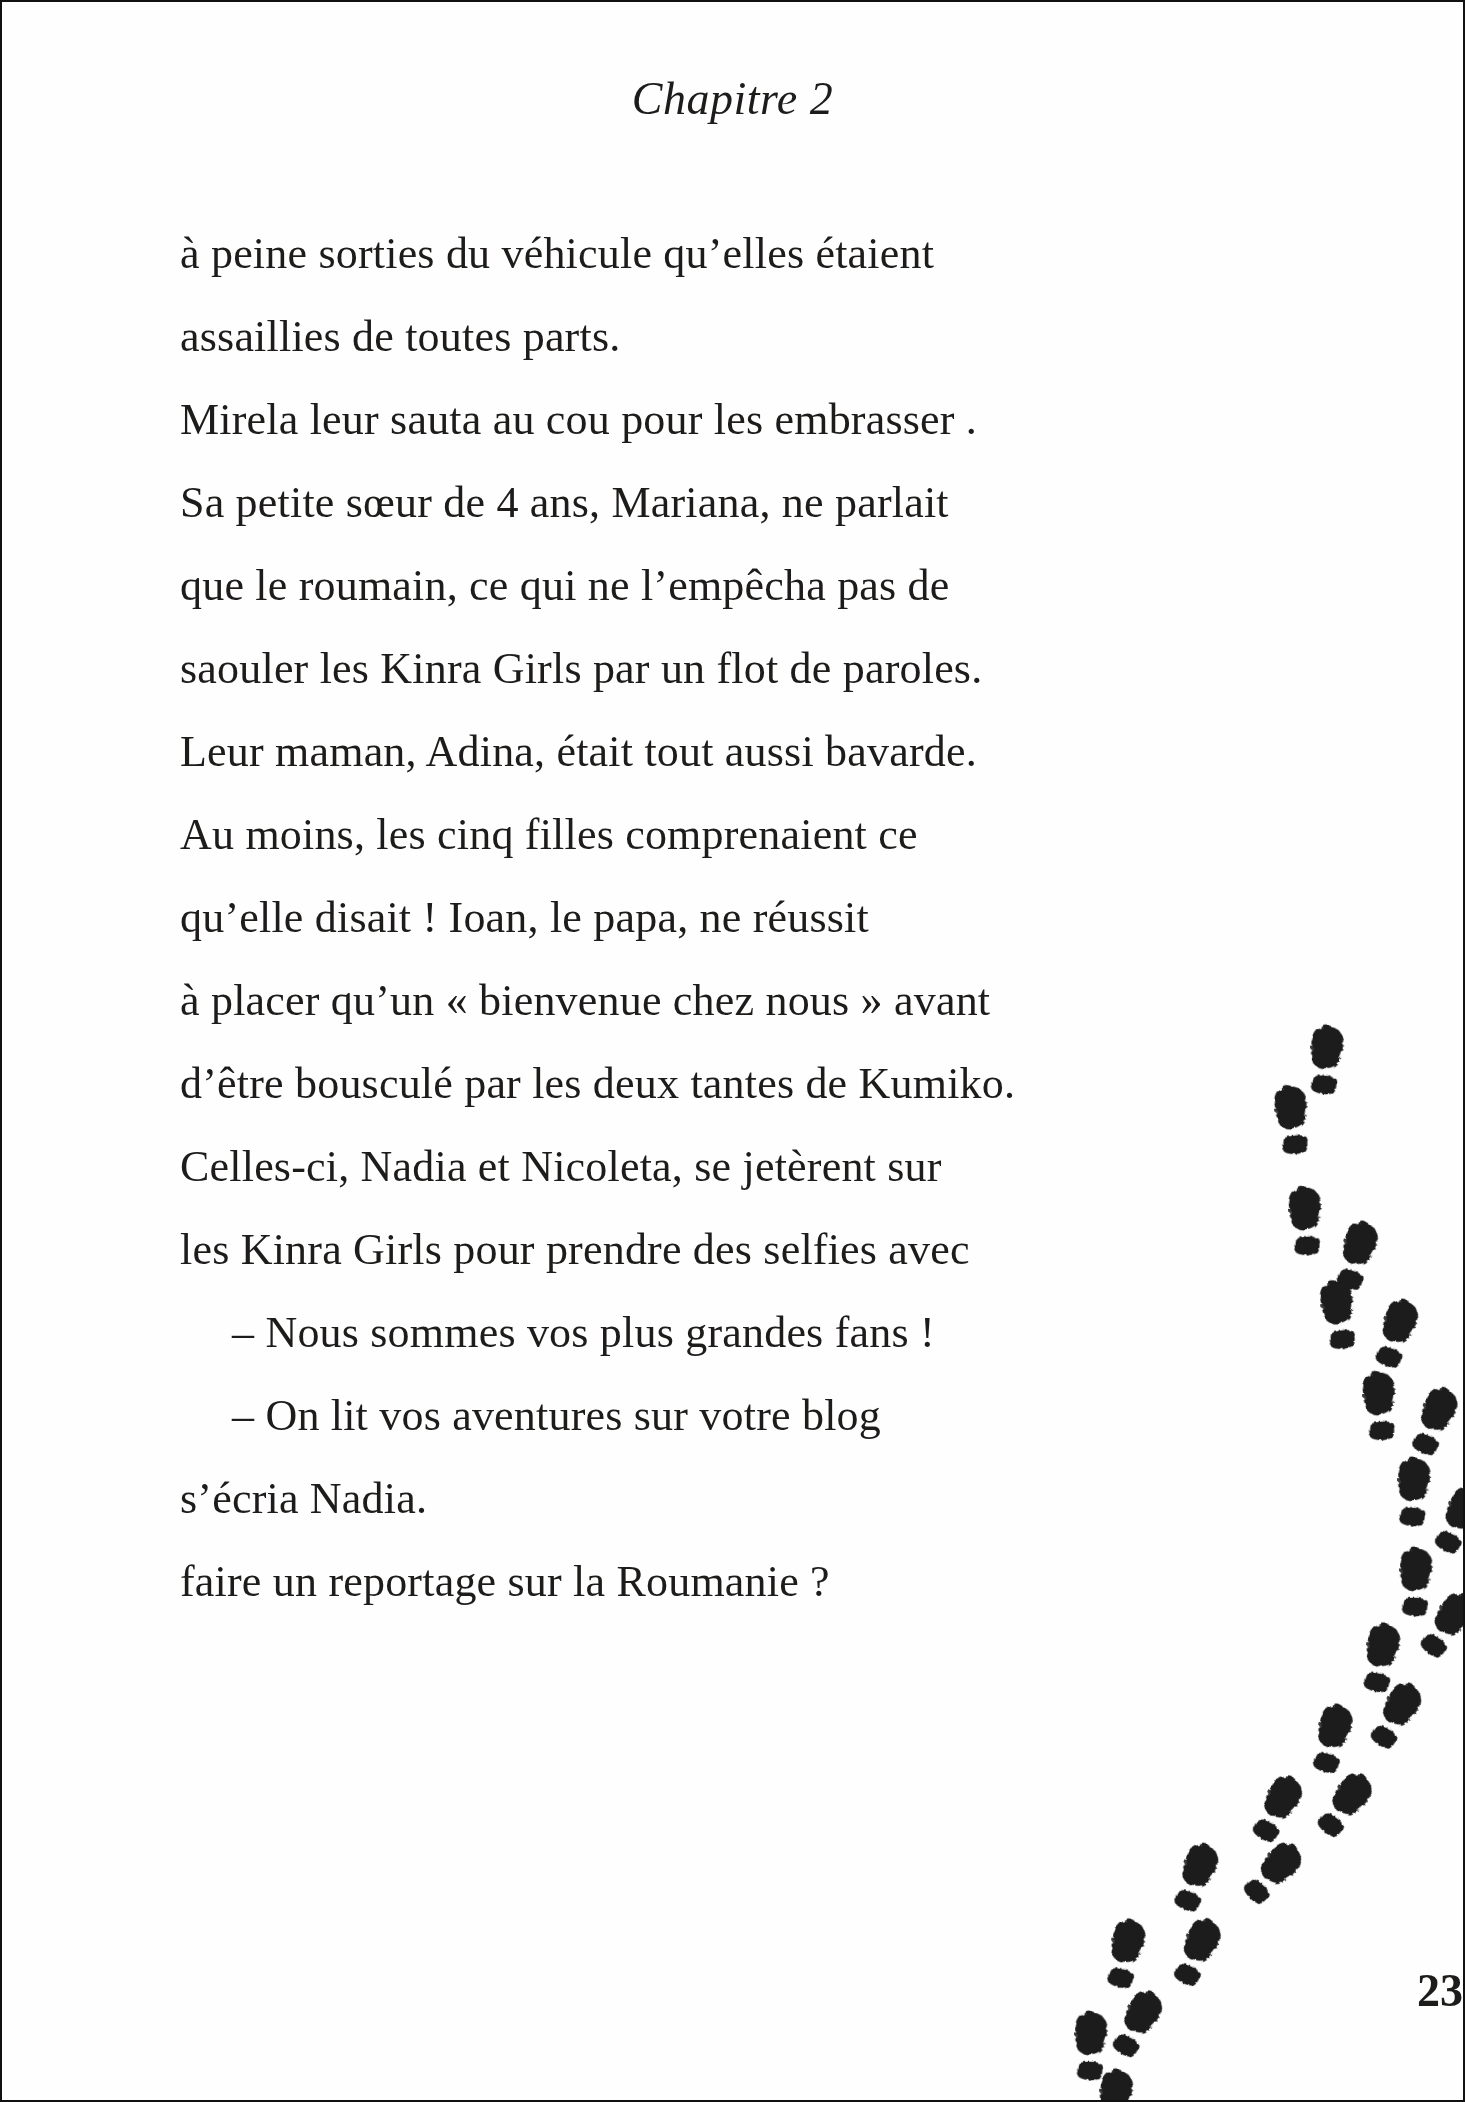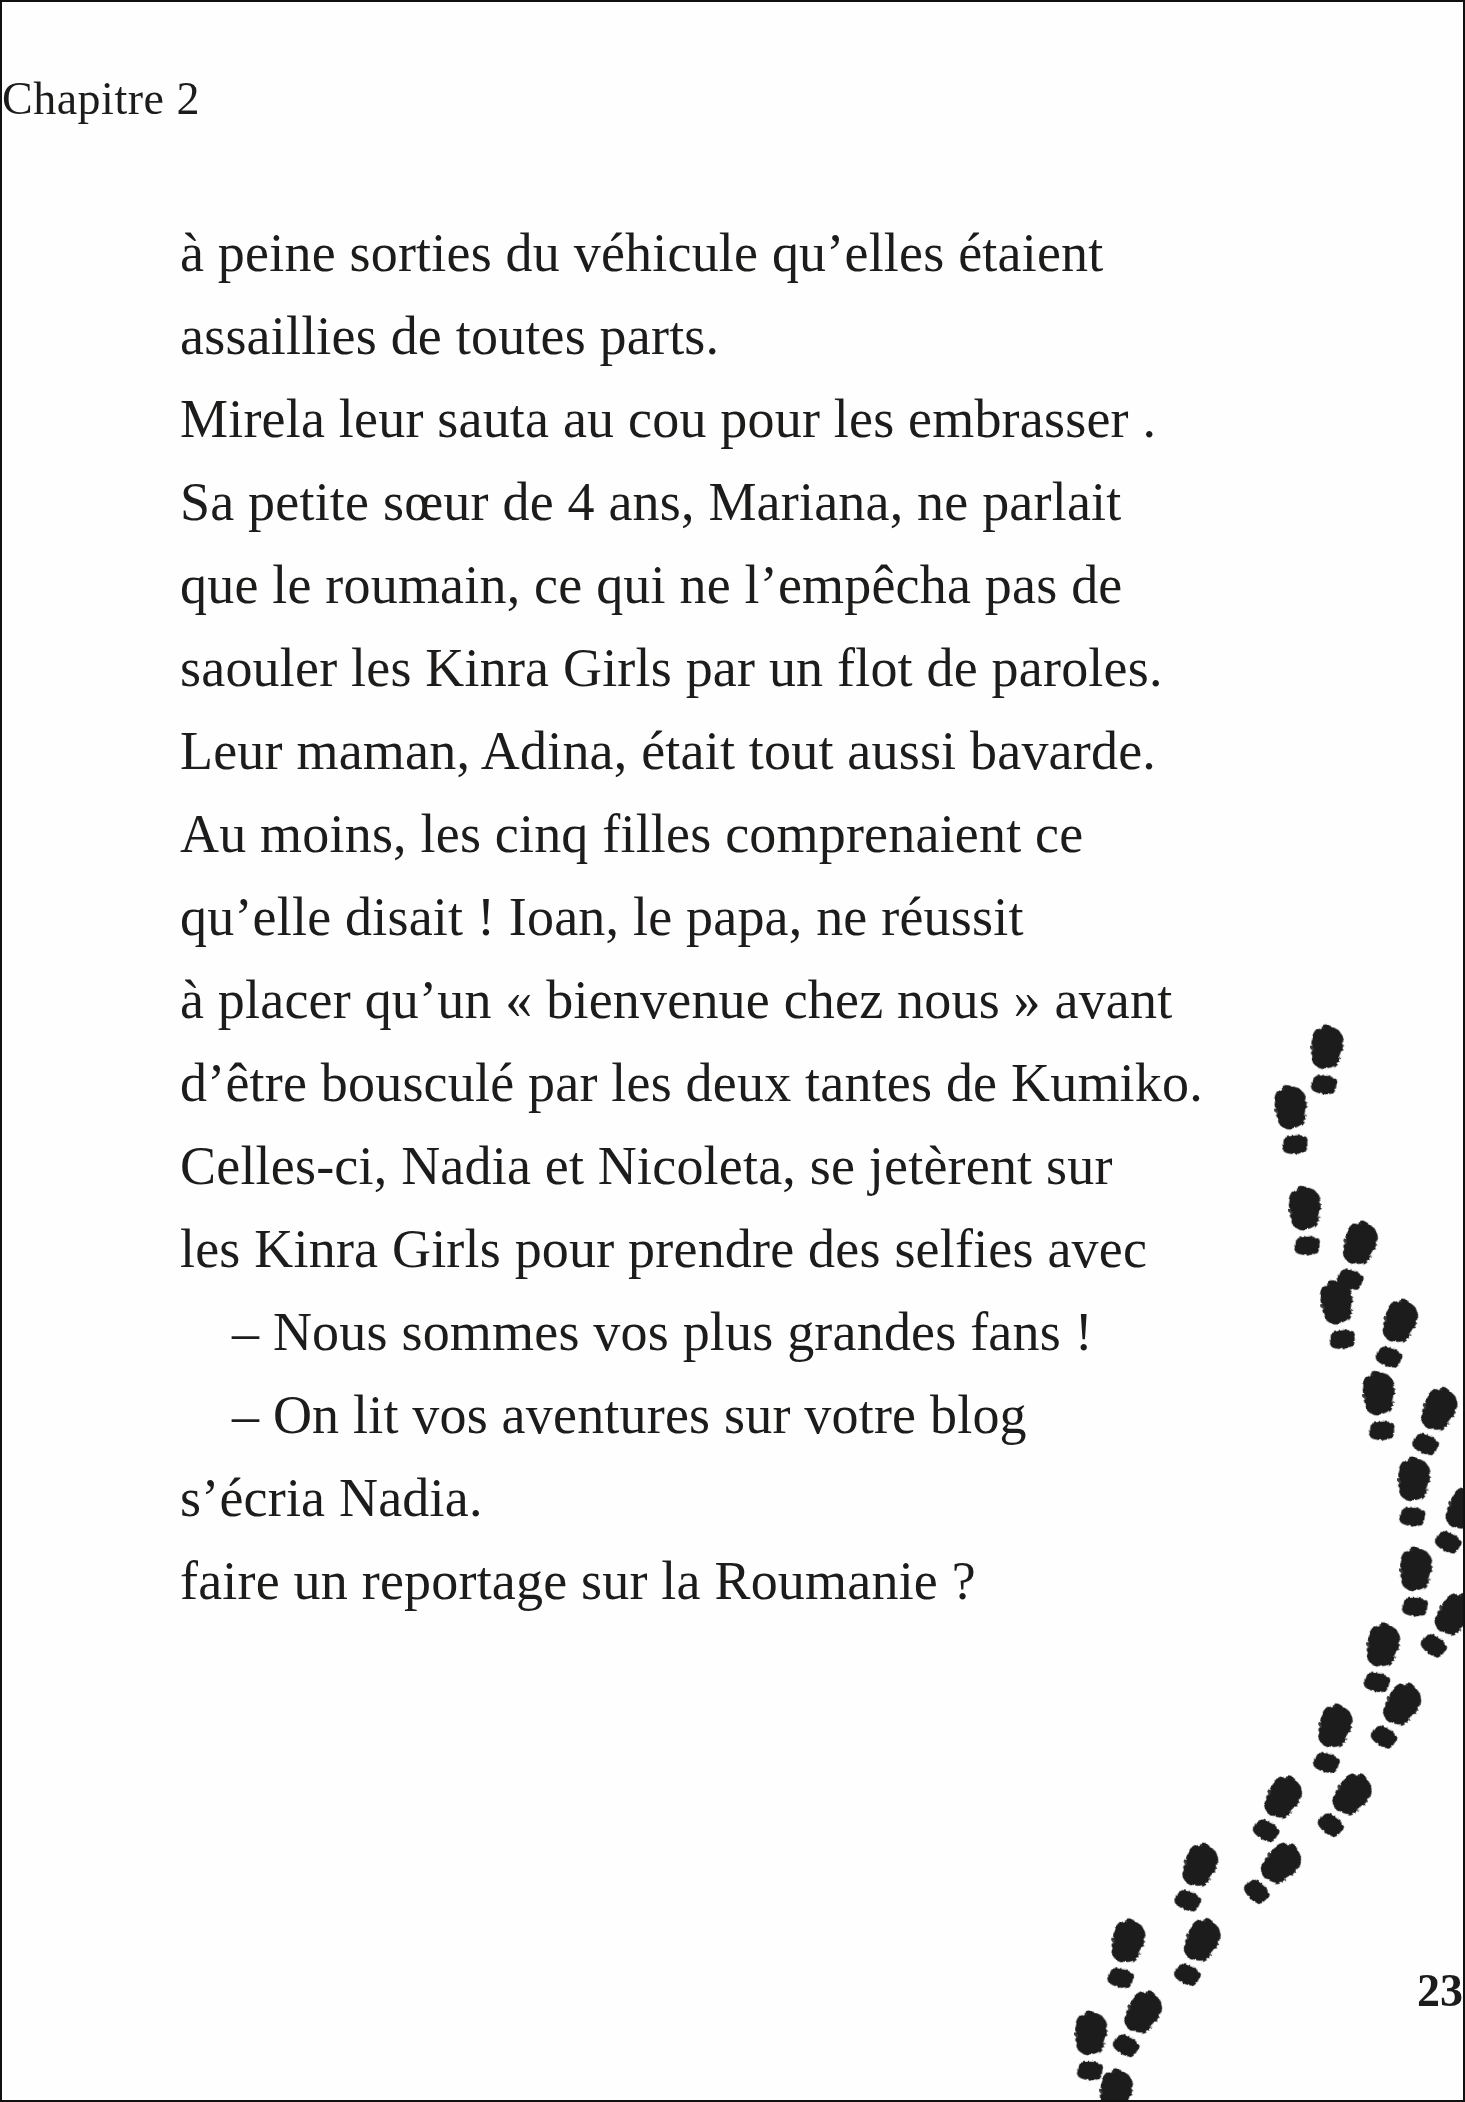--- a/index.html
+++ b/index.html
@@ -12,33 +12,34 @@
     border: 2px solid var(--border, #111);
     overflow: hidden;
     font-family: "Liberation Serif", "DejaVu Serif", serif;
     color: var(--ink, #1d1c1a);
   }
   .chapter-heading {
     position: absolute;
     top: 74px;
     left: 0;
     width: 100%;
-    text-align: left;
+    text-align: center;
     font-size: 46px;
     line-height: 1;
     letter-spacing: 0.5px;
+    font-style: italic;
   }
   .text-block {
     position: absolute;
     top: 210px;
     left: 178px;
     width: 1240px;
   }
   .line {
-    font-size: 54px;
+    font-size: 44px;
     line-height: 83px;
     white-space: nowrap;
     letter-spacing: 0.2px;
   }
   .line.indent { padding-left: 52px; }
   .page-number {
     position: absolute;
     top: 1966px;
     left: 0;
     width: 100%;

